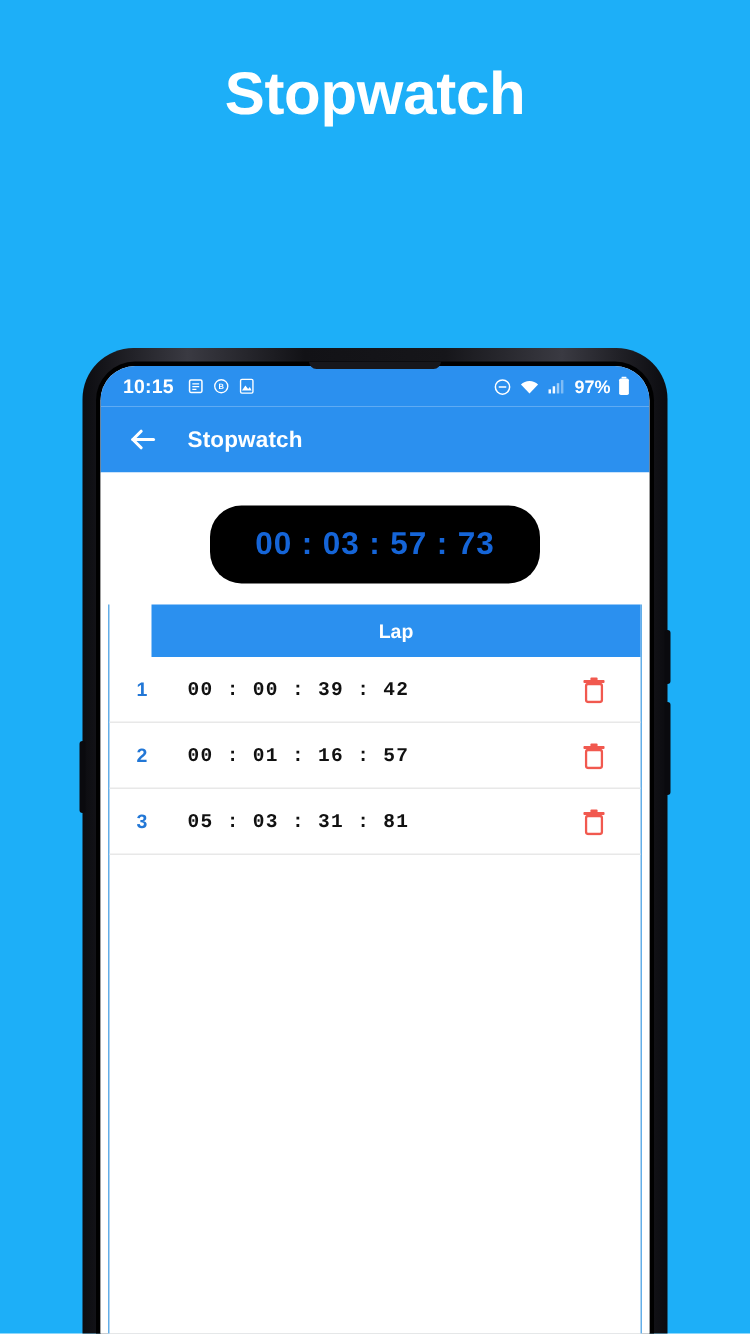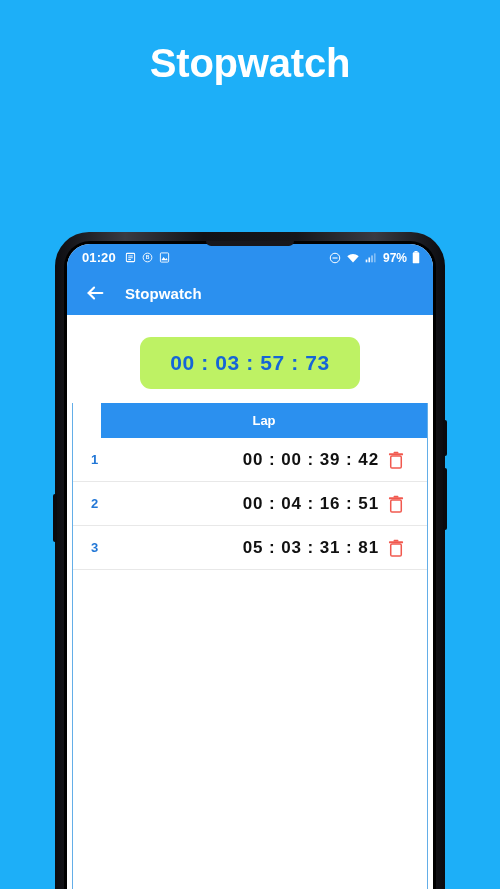--- a/index.html
+++ b/index.html
@@ -92,22 +92,22 @@
   .back-arrow { width:22px; height:22px; display:block; cursor:pointer; }
   .appbar-title {
     font-size:15px; font-weight:700; margin-left:19px; letter-spacing:0.1px;
   }
 
   
   .content { flex:1; background:#FFFFFF; display:flex; flex-direction:column; }
 
   .timer-wrap { padding:22px 0 14px 0; display:flex; justify-content:center; }
   .timer-box {
-    background:#bef264;
-    border-radius:11px;
+    background:#000000;
+    border-radius:21px;
     padding:14px 30px;
     min-width:204px;
     text-align:center;
   }
   .timer-text {
     color:#1565D8;
     font-size:21px; font-weight:700; letter-spacing:0.6px;
     white-space:nowrap;
   }
 
@@ -132,22 +132,22 @@
     height:44px;
     display:flex; align-items:center;
     border-bottom:1px solid #E8E8E8;
     padding:0 14px 0 18px;
   }
   .lap-index {
     width:34px; flex:0 0 34px;
     color:#2277D6; font-size:13px; font-weight:700;
   }
   .lap-time {
-    flex:1; text-align:right;
-    color:#111111; font-size:17px; font-weight:700; letter-spacing:0.9px;
+    flex:1; text-align:left;
+    color:#111111; font-size:13px; font-weight:700; letter-spacing:0.9px;font-family:Liberation Mono, monospace;
   }
   .lap-delete {
     width:34px; flex:0 0 34px;
     display:flex; align-items:center; justify-content:center;
     cursor:pointer;
   }
   .trash { display:block; }
 </style>
 </head>
 <body>
@@ -160,21 +160,21 @@
   <div class="btn-left"></div>
   <div class="btn-right-1"></div>
   <div class="btn-right-2"></div>
 
   <div class="device-inner">
     <div class="notch"></div>
 
     <div class="screen">
 
       <div class="statusbar">
-        <span class="sb-time">01:20</span>
+        <span class="sb-time">10:15</span>
 
         <span class="sb-left-icons">
           <span>
             <svg class="ic" width="11" height="11" viewBox="0 0 24 24">
               <rect x="3" y="3" width="18" height="18" rx="2" fill="none" stroke="#fff" stroke-width="2.2"></rect>
               <line x1="7" y1="8.5" x2="17" y2="8.5" stroke="#fff" stroke-width="2"></line>
               <line x1="7" y1="12.5" x2="17" y2="12.5" stroke="#fff" stroke-width="2"></line>
               <line x1="7" y1="16.5" x2="13" y2="16.5" stroke="#fff" stroke-width="2"></line>
             </svg>
           </span>
@@ -253,21 +253,21 @@
                 <svg class="trash" width="16" height="18" viewBox="0 0 20 22">
                   <rect x="1.2" y="2.6" width="17.6" height="2.6" rx="0.8" fill="#F1594F"></rect>
                   <rect x="7" y="0.6" width="6" height="2.4" rx="0.8" fill="#F1594F"></rect>
                   <rect x="3.4" y="6" width="13.2" height="15" rx="1.6" fill="none" stroke="#F1594F" stroke-width="1.9"></rect>
                 </svg>
               </span>
             </div>
 
             <div class="lap-row">
               <span class="lap-index">2</span>
-              <span class="lap-time">00  :  04  :  16  :  51</span>
+              <span class="lap-time">00  :  01  :  16  :  57</span>
               <span class="lap-delete">
                 <svg class="trash" width="16" height="18" viewBox="0 0 20 22">
                   <rect x="1.2" y="2.6" width="17.6" height="2.6" rx="0.8" fill="#F1594F"></rect>
                   <rect x="7" y="0.6" width="6" height="2.4" rx="0.8" fill="#F1594F"></rect>
                   <rect x="3.4" y="6" width="13.2" height="15" rx="1.6" fill="none" stroke="#F1594F" stroke-width="1.9"></rect>
                 </svg>
               </span>
             </div>
 
             <div class="lap-row">

